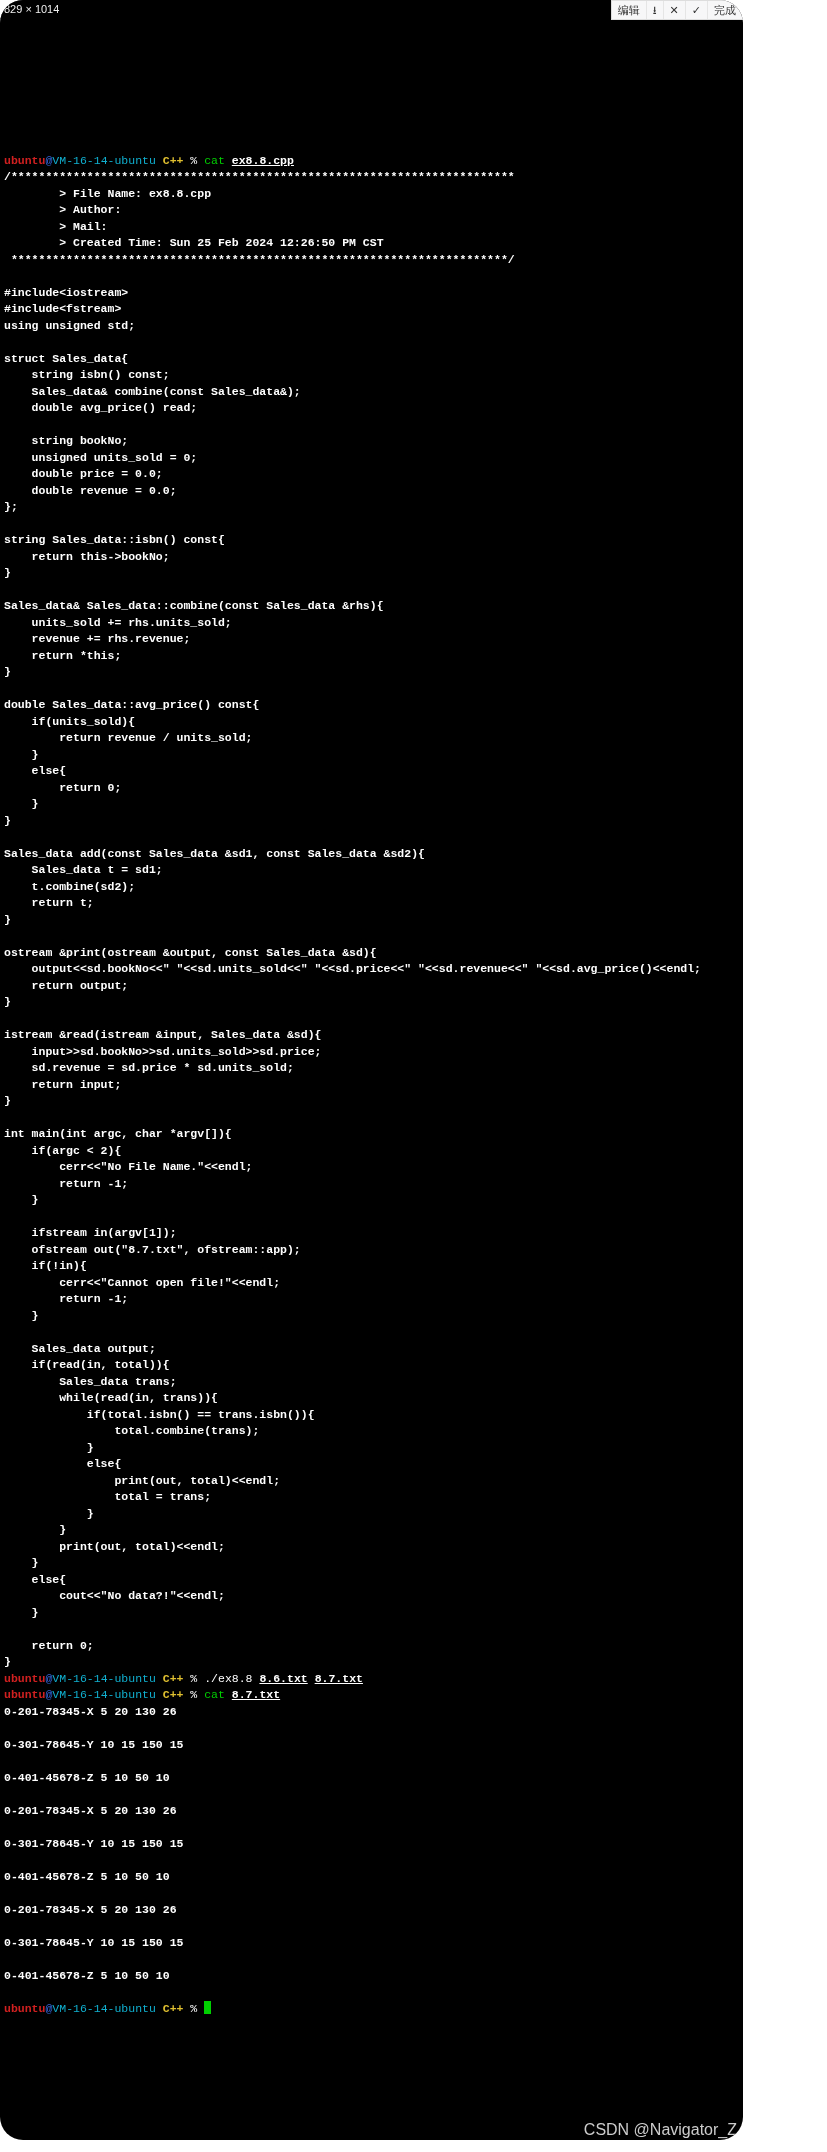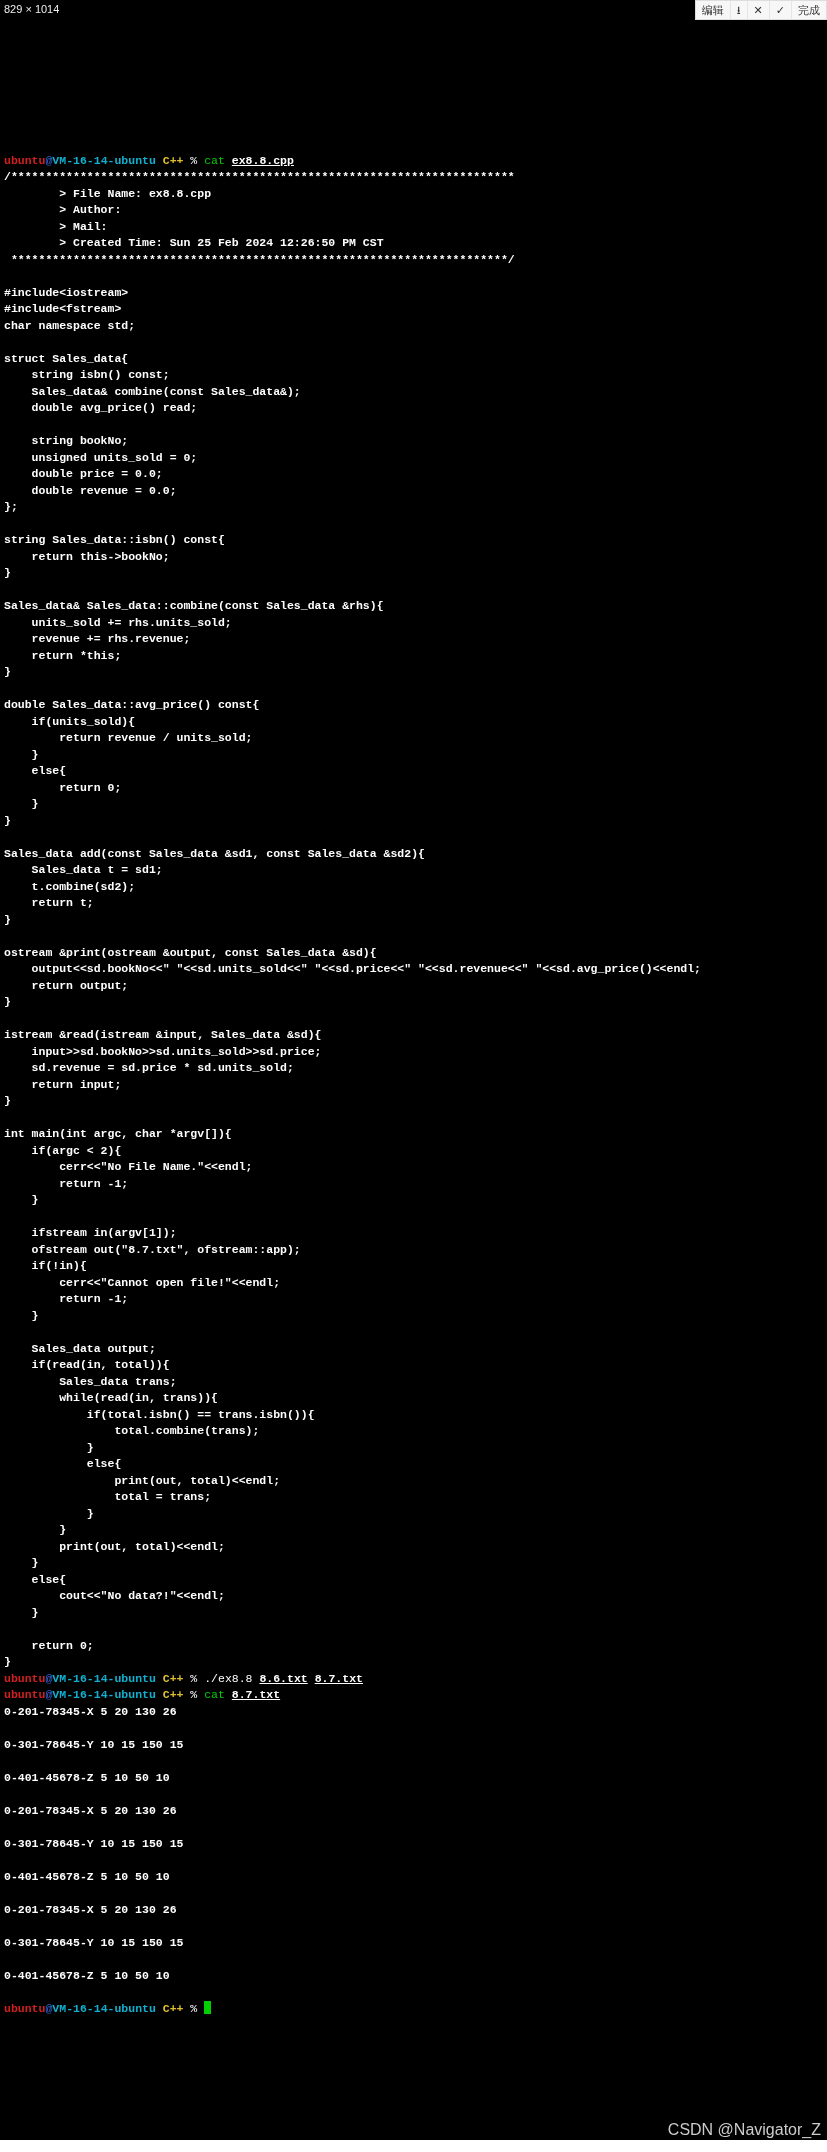--- a/index.html
+++ b/index.html
@@ -12,22 +12,23 @@
     position: relative;
     background: #000000;
     color: #FFFFFF;
     font-family: "Menlo", "Consolas", "Liberation Mono", monospace;
     font-size: 11.5px;
     line-height: 16.5px;
     padding: 4px 4px 18px 4px;
     white-space: pre;
     min-height: 2140px;
     box-sizing: border-box;
-    width: 827px;
+    width: 743px;
     overflow: hidden;
+    border-radius: 23px;
   }
   .dim-label {
     position: absolute;
     top: 0;
     left: 0;
     background: rgba(0,0,0,0.65);
     color: #EEEEEE;
     font-size: 11px;
     padding: 1px 4px;
     font-family: sans-serif;
@@ -60,21 +61,21 @@
     position: absolute;
     bottom: 2px;
     right: 6px;
     color: #CCCCCC;
     font-family: "Segoe UI", sans-serif;
     font-size: 16px;
     z-index: 3;
   }
   .c-red    { color: #D02020; font-weight: bold; text-align: center; }
   .c-blue   { color: #3060D0; font-weight: bold; }
-  .c-cyan   { color: #10B0D0; font-weight: bold; }
+  .c-cyan   { color: #10B0D0; font-weight: normal; }
   .c-yellow { color: #E0C030; font-weight: bold; }
   .c-white  { color: #FFFFFF; }
   .c-green  { color: #00D000; }
   .bold     { font-weight: bold; }
   .underline { text-decoration: underline; text-align: center; }
   .cursor {
     display: inline-block;
     width: 7px;
     height: 13px;
     background: #00D000;
@@ -105,21 +106,21 @@
   <div id="term-body"><span class="c-red">ubuntu</span><span class="c-blue">@</span><span class="c-cyan">VM-16-14-ubuntu</span><span class="c-yellow"> C++</span><span class="c-white"> % </span><span class="c-green">cat</span> <span class="bold underline">ex8.8.cpp</span>
 <span class="bold">/*************************************************************************</span>
 <span class="bold">        &gt; File Name: ex8.8.cpp</span>
 <span class="bold">        &gt; Author:</span>
 <span class="bold">        &gt; Mail:</span>
 <span class="bold">        &gt; Created Time: Sun 25 Feb 2024 12:26:50 PM CST</span>
 <span class="bold"> ************************************************************************/</span>
 <span class="bold"></span>
 <span class="bold">#include&lt;iostream&gt;</span>
 <span class="bold">#include&lt;fstream&gt;</span>
-<span class="bold">char namespace std;</span>
+<span class="bold">using unsigned std;</span>
 <span class="bold"></span>
 <span class="bold">struct Sales_data{</span>
 <span class="bold">    string isbn() const;</span>
 <span class="bold">    Sales_data&amp; combine(const Sales_data&amp;);</span>
 <span class="bold">    double avg_price() read;</span>
 <span class="bold"></span>
 <span class="bold">    string bookNo;</span>
 <span class="bold">    unsigned units_sold = 0;</span>
 <span class="bold">    double price = 0.0;</span>
 <span class="bold">    double revenue = 0.0;</span>

